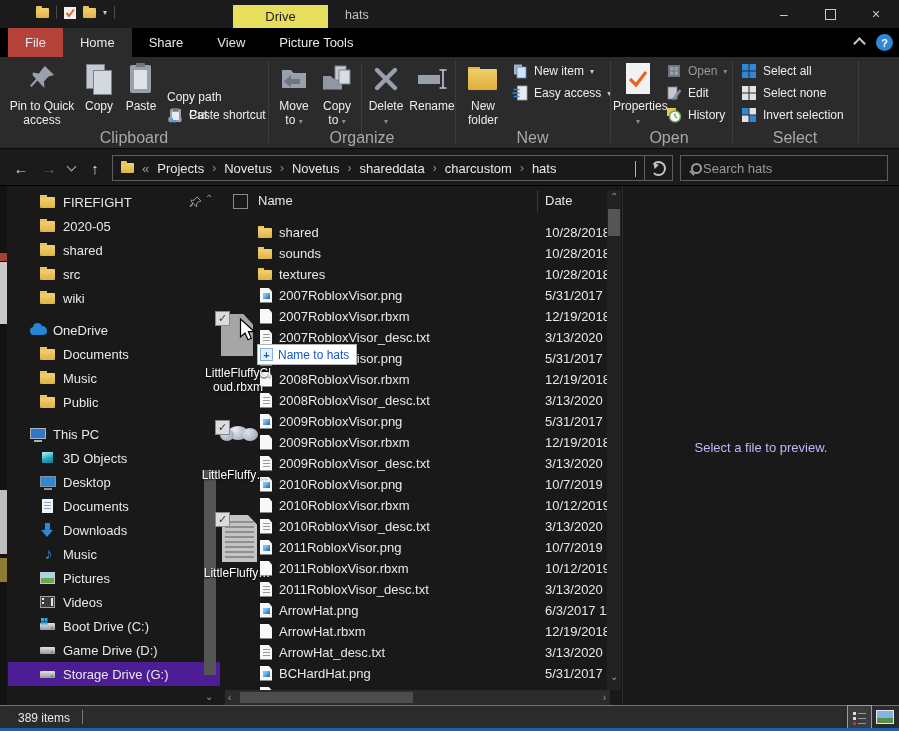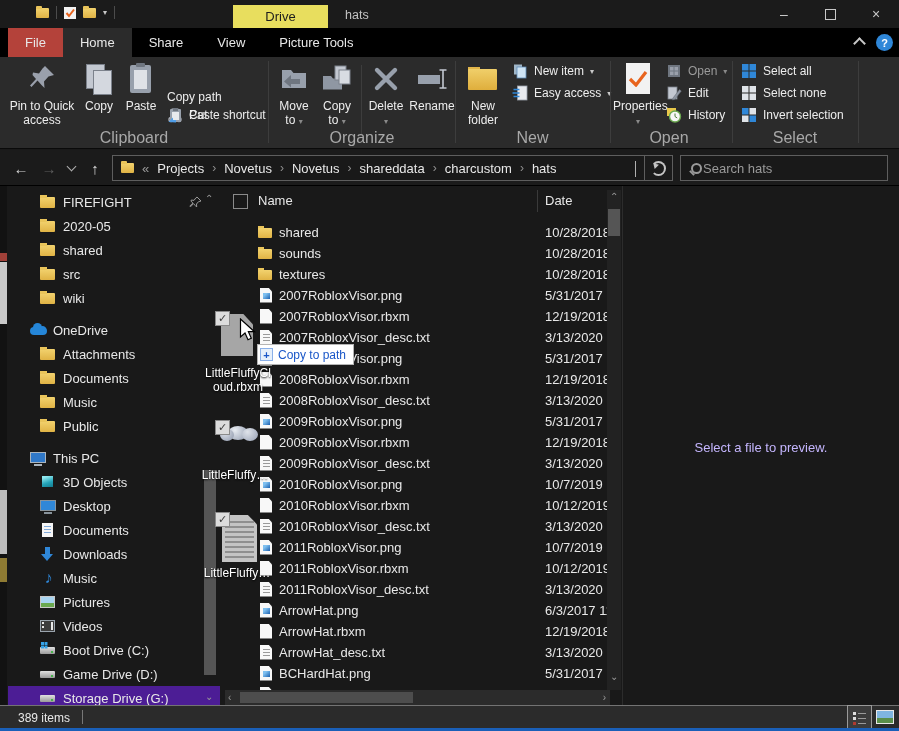--- a/index.html
+++ b/index.html
@@ -481,24 +481,20 @@
         <div class="side-item lvl2">
           <span class="si si-folder"><i class="flag"></i><span></span></span>
           <span class="sb-label">wiki</span>
         </div>
 
         <div class="side-item lvl1 gap">
           <span class="si si-cloud"><i class="flag"></i><span></span></span>
           <span class="sb-label">OneDrive</span>
         </div>
 
-        <div class="side-item lvl2">
-          <span class="si si-folder"><i class="flag"></i><span></span></span>
-          <span class="sb-label">Attachments</span>
-        </div>
 
         <div class="side-item lvl2">
           <span class="si si-folder"><i class="flag"></i><span></span></span>
           <span class="sb-label">Documents</span>
         </div>
 
         <div class="side-item lvl2">
           <span class="si si-folder"><i class="flag"></i><span></span></span>
           <span class="sb-label">Music</span>
         </div>
@@ -738,21 +734,21 @@
     <div class="glabel2" style="left:200px;top:282px;width:70px;">LittleFluffy…</div>
     <div class="gcheck" style="left:215px;top:326px;">✓</div>
     <div class="gtxt" style="left:222px;top:329px;"></div>
     <div class="glabel2" style="left:200px;top:380px;width:74px;">LittleFluffy…</div>
 
     <svg class="cursor" style="left:239px;top:132px;" width="18" height="26" viewBox="0 0 18 26">
       <path d="M1.5 1 L1.5 19 L6 15 L9 21.8 L12.3 20.3 L9.4 13.7 L15.5 13.7 Z" fill="#fff" stroke="#000" stroke-width="1.2"></path>
     </svg>
     <div class="drag-tip">
       <span class="plusbox">+</span>
-      <span>Copy to path</span>
+      <span>Name to hats</span>
     </div>
 
     <div class="hsb">
       <span class="scroll-arrow" style="margin-left:3px;">‹</span>
       <span class="hthumb"></span>
       <span class="scroll-arrow" style="position:absolute;right:4px;">›</span>
     </div>
   </div>
 
   <div class="a statusbar">

